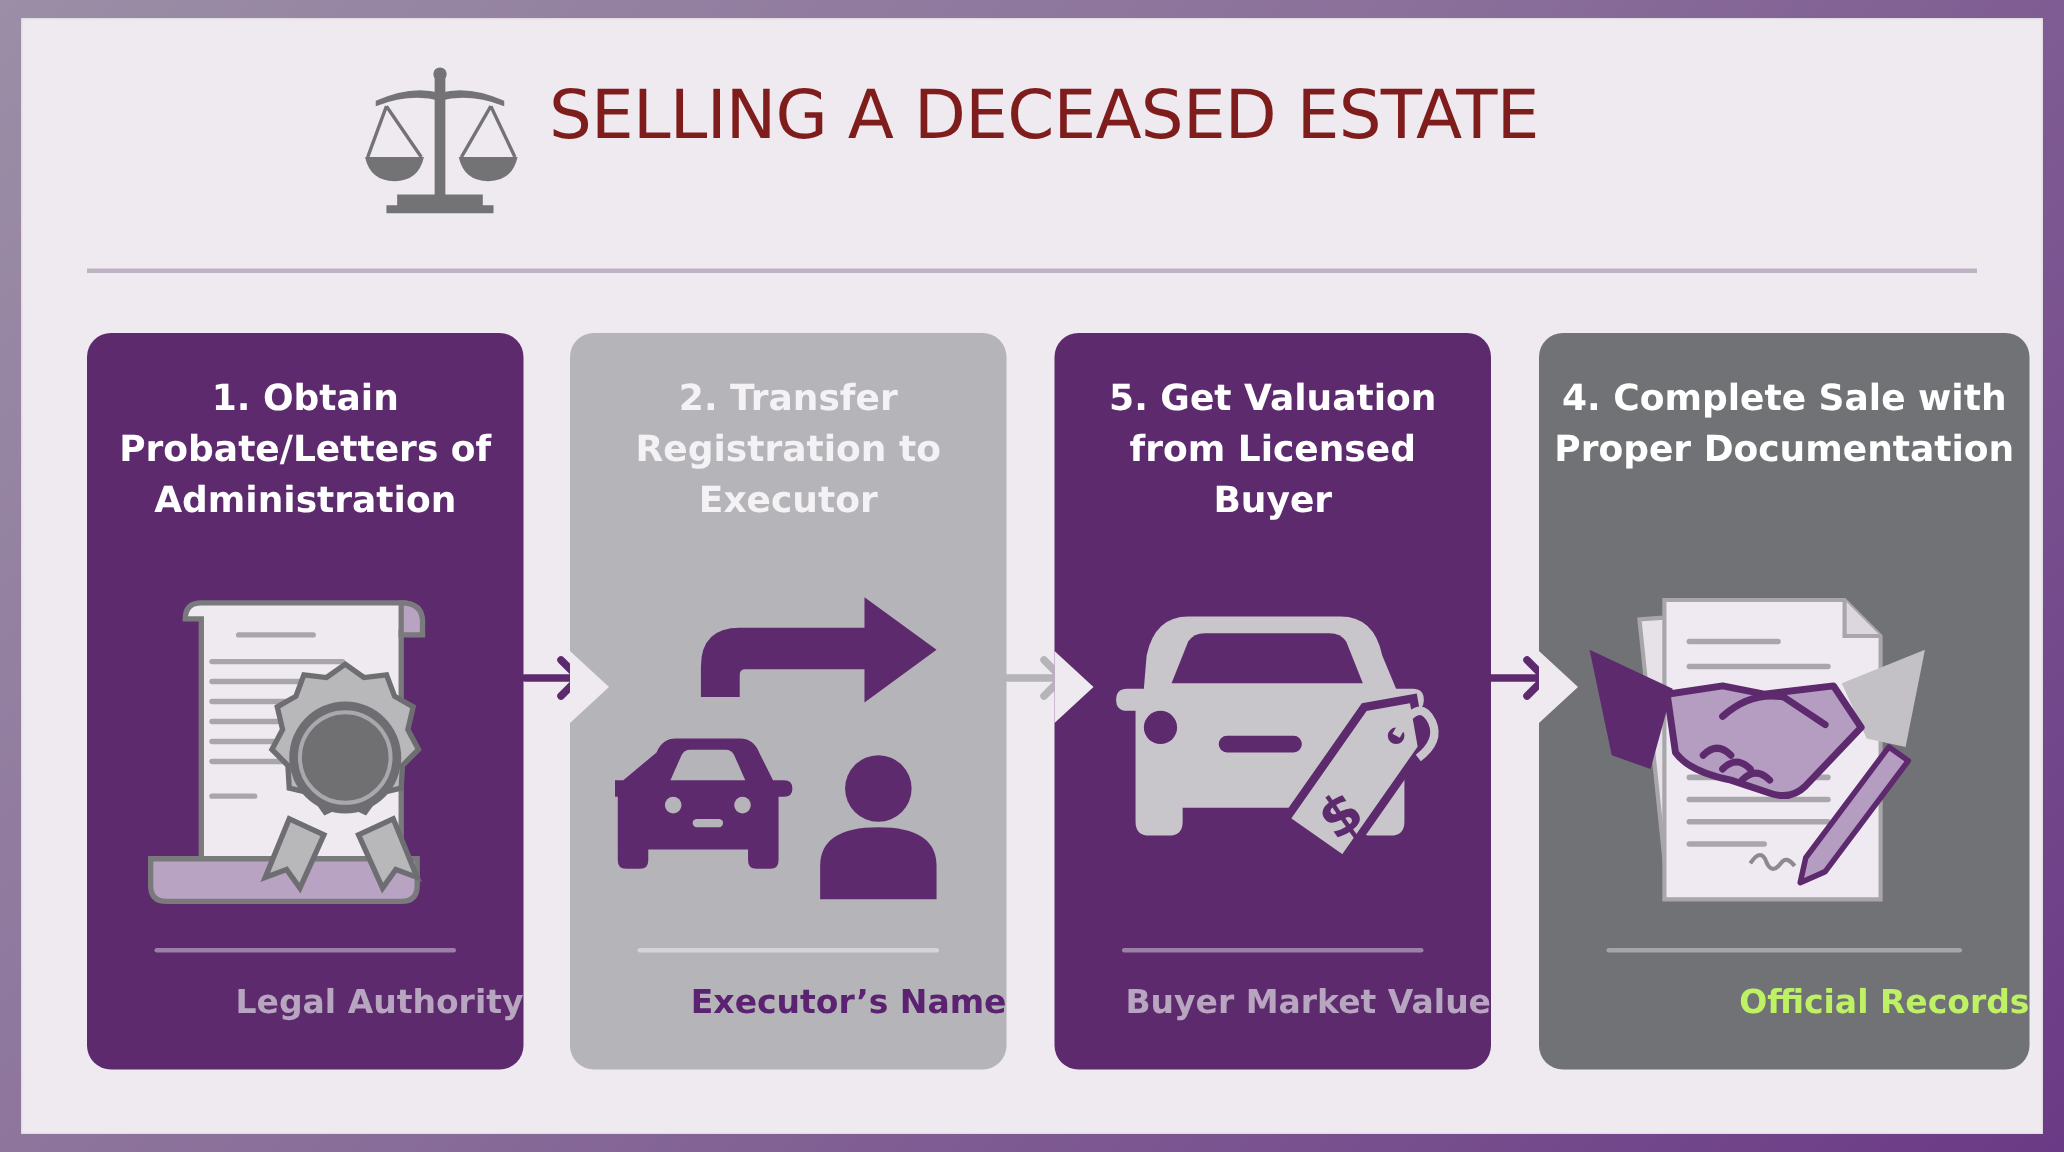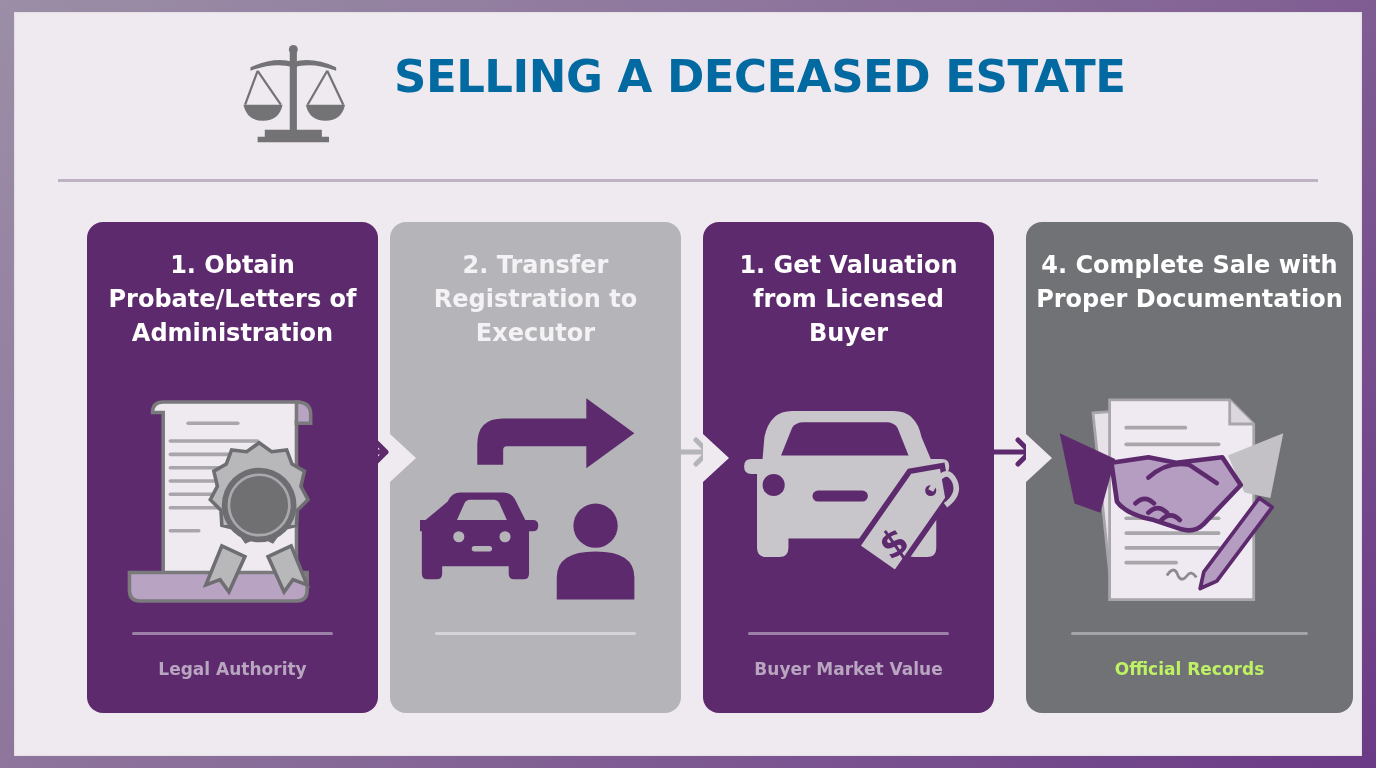--- a/index.html
+++ b/index.html
@@ -11,22 +11,22 @@
   }
   .panel {
     position:absolute; left:14px; top:12px; width:1348px; height:744px;
     background:#efe9f0;
     box-shadow: 0 0 2px rgba(0,0,0,0.15) inset;
   }
   .header { position:absolute; left:0; top:0; width:100%; height:170px; }
   .scale-icon { position:absolute; left:224px; top:26px; width:116px; height:112px; }
   .title {
     position:absolute; left:352px; top:38px;
-    color:#0369a1; font-weight:bold; font-size:45px; line-height:54px;
-    letter-spacing:-0.5px; text-transform:uppercase;margin-left:28px;
+    color:#7f1d1d; font-weight:normal; font-size:45px; line-height:54px;
+    letter-spacing:-0.5px; text-transform:uppercase;
   }
   .title .l2 { display:block; padding-left:22px; }
   .divider {
     position:absolute; left:44px; top:167px; width:1260px; height:3px;
     background:#bfb3c3;
   }
   .card {
     position:absolute; top:210px; width:291px; height:491px;
     border-radius:16px; text-align:center;
   }
@@ -41,21 +41,21 @@
   .card.lightgray .heading { color:#f4f2f5; }
   .card .icon { position:absolute; left:30px; top:150px; width:231px; height:250px; }
   .card .rule {
     position:absolute; left:45px; right:45px; top:410px; height:3px; border-radius:2px;
   }
   .card.purple .rule { background:#9c80a8; }
   .card.lightgray .rule { background:#d6d4d9; }
   .card.darkgray .rule { background:#a4a5a8; }
   .card .footer {
     position:absolute; left:0; right:0; top:432px;
-    font-weight:bold; font-size:17px; line-height:30px;
+    font-weight:bold; font-size:22px; line-height:30px;text-align:right;
   }
   .card.purple .footer { color:#b8a6c0; }
   .card.lightgray .footer { color:#5a2270; }
   .card.darkgray .footer { color:#bef264; }
   .notch {
     position:absolute; left:0; top:212px; width:0; height:0;
     border-top:24px solid transparent; border-bottom:24px solid transparent;
     border-left:26px solid #efe9f0;
   }
   .arrow { position:absolute; top:420px; width:46px; height:40px; }
@@ -80,21 +80,21 @@
         <path d="M100 34 L78 72 M100 34 L118 72"></path>
       </g>
     </svg>
     <div class="title">
       <span class="l1">Selling a Deceased Estate</span>
     </div>
   </div>
 
   <div class="divider"></div>
 
-  <div class="card purple" style="left:44px;margin-left:29px;">
+  <div class="card purple" style="left:44px;">
     <div class="heading">1. Obtain Probate/Letters of Administration</div>
     <svg class="icon" viewBox="0 0 260 250">
       <path d="M40 30 q0 -12 12 -12 h150 q14 0 14 14 v8 h-14 v190 h-150 v-200z" fill="#efe9f0" stroke="#7a7a7d" stroke-width="4"></path>
       <path d="M202 18 q16 0 16 14 v10 h-16z" fill="#b9a3c3" stroke="#7a7a7d" stroke-width="4"></path>
       <path d="M14 210 h200 v20 q0 12 -12 12 h-176 q-12 0 -12 -12z" fill="#b9a3c3" stroke="#7a7a7d" stroke-width="4"></path>
       <g stroke="#a8a6ab" stroke-width="4" stroke-linecap="round">
         <line x1="80" y1="42" x2="136" y2="42"></line>
         <line x1="60" y1="62" x2="158" y2="62"></line>
         <line x1="60" y1="77" x2="140" y2="77"></line>
         <line x1="60" y1="92" x2="140" y2="92"></line>
@@ -110,45 +110,46 @@
       <circle cx="160" cy="134" r="34" fill="#707073" stroke="#a9a8ac" stroke-width="3"></circle>
     </svg>
     <div class="rule"></div>
     <div class="footer">Legal Authority</div>
   </div>
 
   <svg class="arrow" style="left:334px;" viewBox="0 0 46 40">
     <path d="M2 20 H38 M26 8 L38 20 L26 32" stroke="#5e2a6e" stroke-width="5" fill="none" stroke-linecap="round" stroke-linejoin="round"></path>
   </svg>
 
-  <div class="card lightgray" style="left:376px;">
+  <div class="card lightgray" style="left:366px;">
     <div class="notch"></div>
     <div class="heading">2. Transfer Registration to Executor</div>
     <svg class="icon" viewBox="0 0 250 250">
       <path d="M62 90 v-22 q0 -28 28 -28 h90 v-22 l52 38 l-52 38 v-24 h-86 q-4 0 -4 4 v16z" fill="#5e2a6e"></path>
       <g fill="#5e2a6e">
         <path d="M30 130 q4 -10 14 -10 h46 q10 0 14 10 l10 20 h8 q6 0 6 6 q0 6 -6 6 h-4 v46 q0 6 -6 6 h-10 q-6 0 -6 -6 v-8 h-72 v8 q0 6 -6 6 h-10 q-6 0 -6 -6 v-46 h-4 q-6 0 -6 -6 q0 -6 6 -6 h8z"></path>
         <circle cx="190" cy="156" r="24"></circle>
         <path d="M148 236 v-24 q0 -28 42 -28 q42 0 42 28 v24z"></path>
       </g>
       <path d="M40 150 l8 -18 q2 -4 6 -4 h26 q4 0 6 4 l8 18z" fill="#b5b4b8"></path>
       <circle cx="42" cy="168" r="6" fill="#b5b4b8"></circle>
       <circle cx="92" cy="168" r="6" fill="#b5b4b8"></circle>
       <rect x="56" y="178" width="22" height="6" rx="3" fill="#b5b4b8"></rect>
     </svg>
     <div class="rule"></div>
+    <div class="footer">Executor’s Name</div>
   </div>
 
   <svg class="arrow" style="left:656px;" viewBox="0 0 46 40">
     <path d="M2 20 H38 M26 8 L38 20 L26 32" stroke="#b5b4b8" stroke-width="5" fill="none" stroke-linecap="round" stroke-linejoin="round"></path>
   </svg>
 
   <div class="card purple" style="left:689px;">
     <div class="notch"></div>
-    <div class="heading">1. Get Valuation from Licensed Buyer</div>
+    <div class="heading">5. Get Valuation from Licensed Buyer</div>
     <svg class="icon" viewBox="0 0 250 250">
       <path d="M34 60 q6 -28 30 -28 h110 q24 0 30 28 l10 24 h12 q8 0 8 8 q0 8 -8 8 h-6 v80 q0 10 -10 10 h-14 q-10 0 -10 -10 v-10 h-126 v10 q0 10 -10 10 h-14 q-10 0 -10 -10 v-80 h-6 q-8 0 -8 -8 q0 -8 8 -8 h12z" fill="#c8c6cb"></path>
       <path d="M52 80 l12 -30 q4 -6 12 -6 h90 q8 0 12 6 l12 30z" fill="#5e2a6e"></path>
       <circle cx="44" cy="112" r="12" fill="#5e2a6e"></circle>
       <rect x="86" y="118" width="60" height="12" rx="6" fill="#5e2a6e"></rect>
       <path d="M130 170 l70 -70 l36 0 l0 36 l-70 70 z" fill="#c8c6cb" stroke="#5e2a6e" stroke-width="6" transform="rotate(-10 180 150)"></path>
       <circle cx="214" cy="118" r="6" fill="#5e2a6e"></circle>
       <path d="M214 118 q16 -30 26 -10 q6 14 -10 26" stroke="#c8c6cb" stroke-width="6" fill="none"></path>
       <text x="162" y="192" font-size="40" font-weight="bold" fill="#5e2a6e" font-family="DejaVu Sans, sans-serif" transform="rotate(-35 170 180)">$</text>
     </svg>

